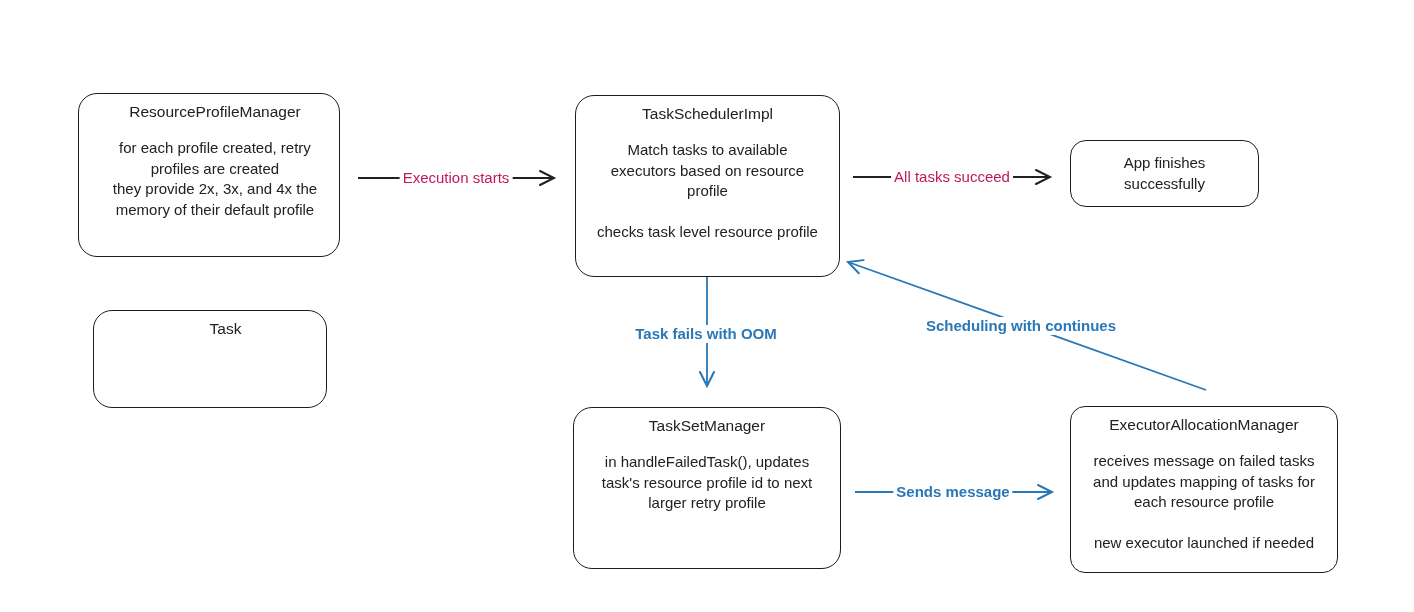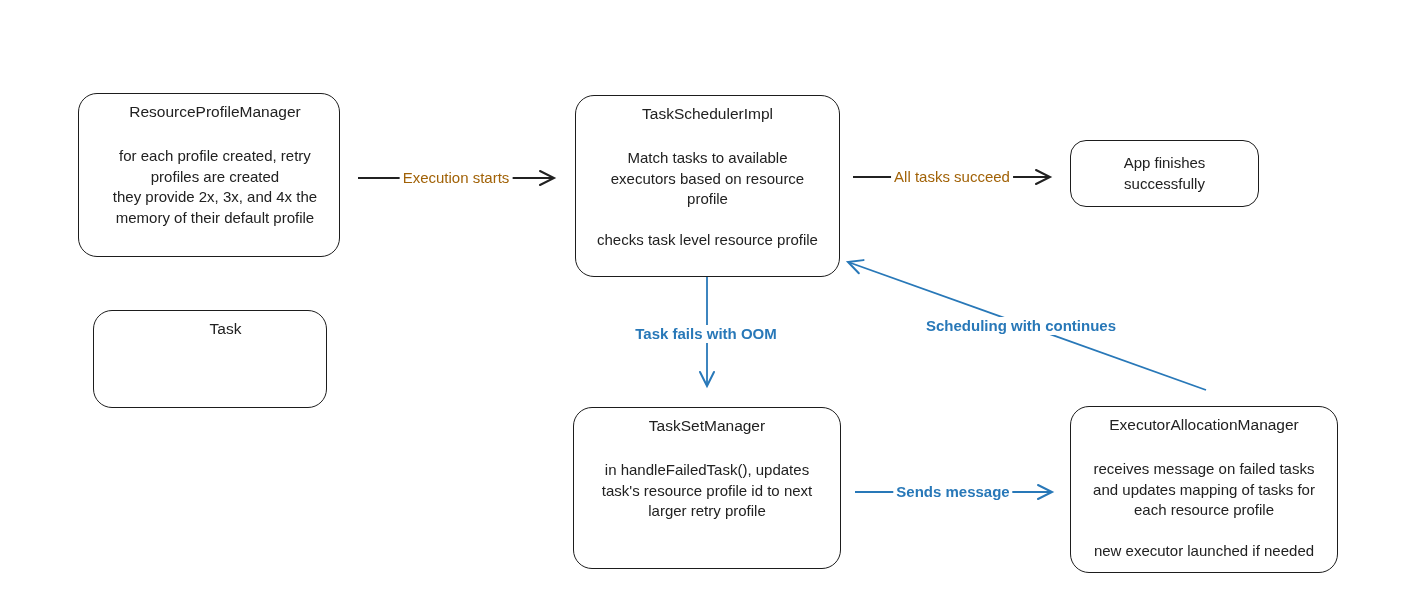--- a/index.html
+++ b/index.html
@@ -18,33 +18,33 @@
     border:1.6px solid #1d1d1d;
     border-radius:19px;
     display:flex;
     flex-direction:column;
     align-items:center;
     text-align:center;
     padding:7px 5px 0 5px;
     color:#212121;
   }
   .node-title { font-size:15.5px; line-height:21px; }
-  .node-body  { font-size:15px; line-height:20.5px; margin-top:24px; white-space:pre-line; }
+  .node-body  { font-size:15px; line-height:20.5px; margin-top:16px; white-space:pre-line; }
   .node-simple { justify-content:center; padding:0 4px; border-radius:16px; }
   .node-simple .node-body { margin-top:0; }
   .edge-label {
     position:absolute;
     transform:translate(-50%,-50%);
     background:#ffffff;
     padding:0 3px;
     font-size:15px;
     line-height:18px;
     white-space:nowrap;
   }
-  .label-black { color:#a16207;text-align:right; }
+  .label-black { color:#be185d;text-align:right; }
   .label-blue  { color:#2878b8;font-weight:bold; }
 </style>
 </head>
 <body>
 
 <div id="canvas">
 
   <svg id="edges-svg" width="1414" height="612" viewBox="0 0 1414 612">
     <defs>
       <marker id="ah-black" markerWidth="20" markerHeight="20" refX="16" refY="9" orient="auto" markerUnits="userSpaceOnUse">
@@ -87,21 +87,21 @@
     <div class="node-title">Task</div>
   </div>
 
   <div class="node" style="left:573px; top:407px; width:268px; height:162px;">
     <div class="node-title">TaskSetManager</div>
     <div class="node-body">in handleFailedTask(), updates
 task's resource profile id to next
 larger retry profile</div>
   </div>
 
-  <div class="node" style="left:1070px; top:406px; width:268px; height:167px;">
+  <div class="node" style="left:1070px; top:406px; width:268px; height:167px;border-radius:15px;">
     <div class="node-title">ExecutorAllocationManager</div>
     <div class="node-body">receives message on failed tasks
 and updates mapping of tasks for
 each resource profile
 
 new executor launched if needed</div>
   </div>
 
   <div class="edge-label label-black" style="left:456px; top:178px;">Execution starts</div>
   <div class="edge-label label-black" style="left:952px; top:177px;">All tasks succeed</div>

